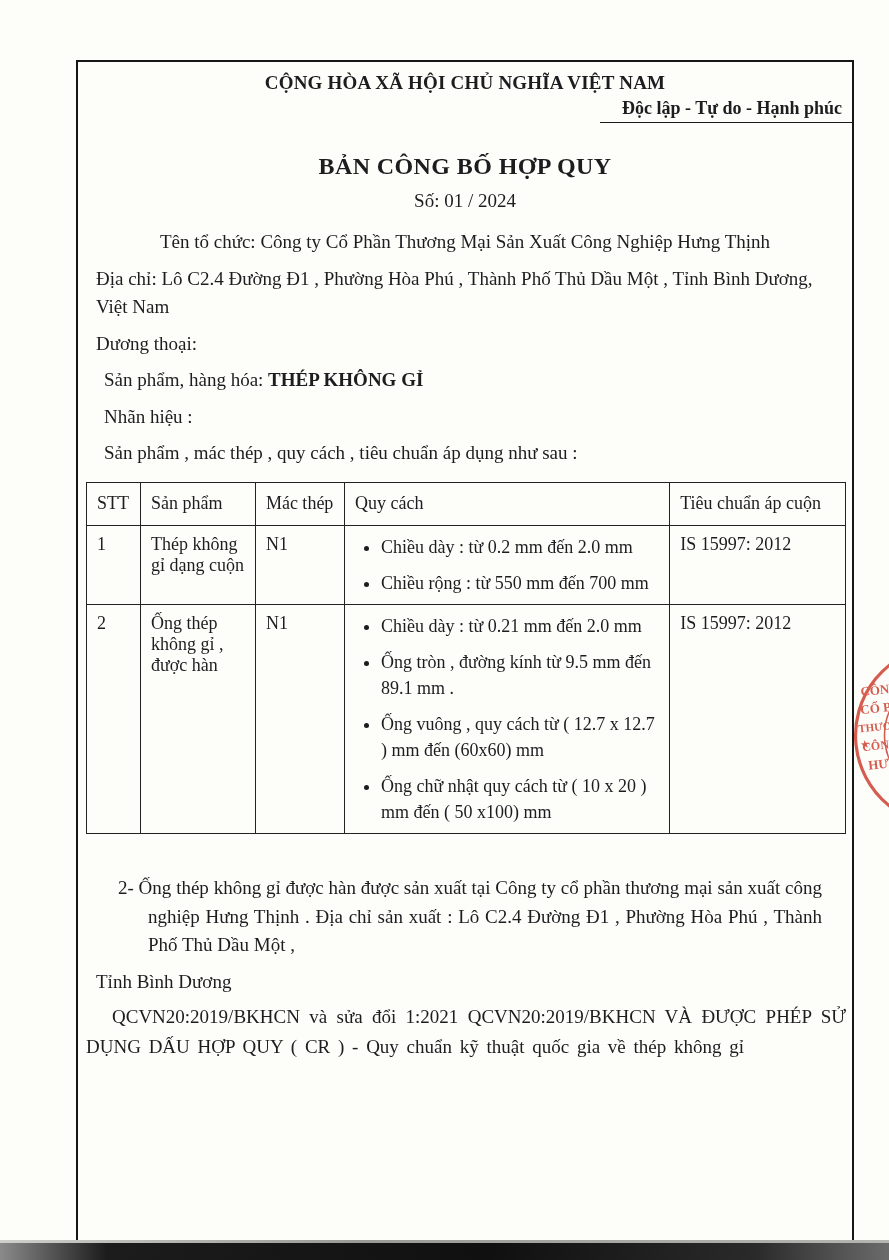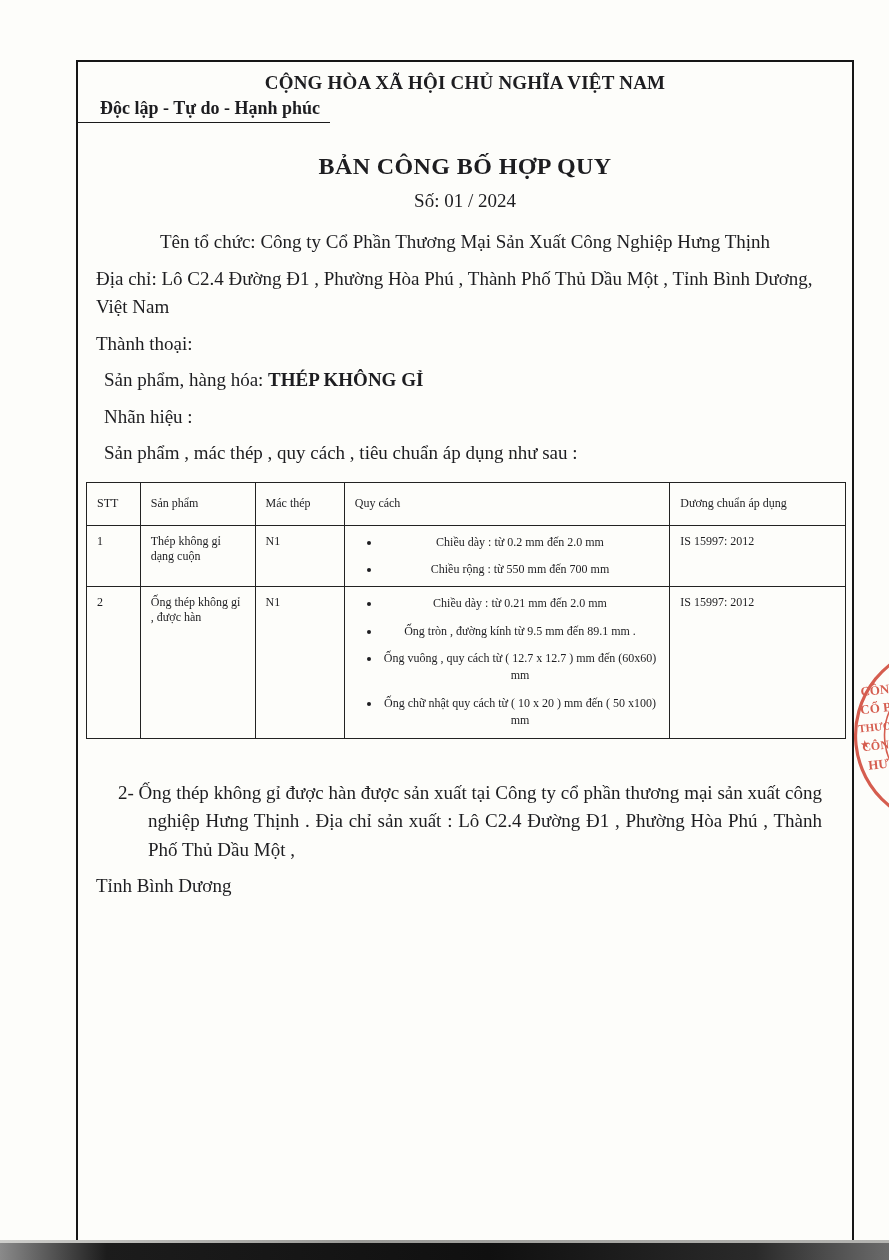--- a/index.html
+++ b/index.html
@@ -14,49 +14,49 @@
   .page{position:absolute;inset:0;overflow:hidden;}
   .frame{
     position:absolute;left:65px;top:60px;width:778px;height:1183px;
     border:2px solid #161616;
     background:transparent;
     box-sizing:border-box;
     margin-left:11px;
   }
   .center{text-align:center;}
   .national{font-size:19px;font-weight:bold;margin-top:10px;letter-spacing:.2px;}
-  .motto-wrap{text-align:left;margin-top:4px;}
+  .motto-wrap{text-align:right;margin-top:4px;}
   .motto{
     display:inline-block;font-size:18px;font-weight:bold;
     padding:0 10px 3px 22px;border-bottom:1.6px solid #1a1a1a;
   }
   .doc-title{font-size:24px;font-weight:bold;margin-top:30px;letter-spacing:.4px;}
   .doc-number{font-size:19px;margin-top:10px;}
   .para{font-size:19px;line-height:1.5;margin:8px 18px 0 18px;}
   .para.first{margin-top:16px;text-align:center;}
   .para.indent{margin-left:26px;}
   .bold{font-weight:bold;}
   table.products{
     border-collapse:collapse;
     margin:14px 0 0 8px;
     width:760px;
-    font-size:12px;
+    font-size:18px;
   }
   table.products th, table.products td{
     border:1.4px solid #222;
     padding:8px 10px;
     vertical-align:top;
     text-align:left;
     font-weight:normal;
   }
   table.products th{height:26px;vertical-align:middle;}
   td.c, th.c{text-align:center;}
   td.just{text-align:justify;}
   ul.specs{margin:0;padding-left:26px;}
-  ul.specs li{margin-bottom:10px;line-height:1.45;text-align:center;}
+  ul.specs li{margin-bottom:10px;line-height:1.45;}
   ul.specs li:last-child{margin-bottom:0;}
   .notes{margin-top:40px;}
   .note{font-size:19px;line-height:1.5;margin:8px 30px 0 40px;text-align:justify;}
   .note-hang{padding-left:30px;text-indent:-30px;}
   .plain-line{font-size:19px;line-height:1.5;margin:8px 18px 0 18px;}
   .regulation{
     font-size:19px;line-height:1.55;margin:6px 6px 0 8px;
     text-align:justify;text-indent:26px;word-spacing:3px;
   }
   .stamp{
@@ -82,21 +82,21 @@
     <div class="national center">CỘNG HÒA XÃ HỘI CHỦ NGHĨA VIỆT NAM</div>
     <div class="motto-wrap">
       <span class="motto">Độc lập - Tự do - Hạnh phúc</span>
     </div>
 
     <div class="doc-title center">BẢN CÔNG BỐ HỢP QUY</div>
     <div class="doc-number center">Số: 01 / 2024</div>
 
     <div class="para first">Tên tổ chức: Công ty Cổ Phần Thương Mại Sản Xuất Công Nghiệp Hưng Thịnh</div>
     <div class="para">Địa chỉ: Lô C2.4 Đường Đ1 , Phường Hòa Phú , Thành Phố Thủ Dầu Một , Tỉnh Bình Dương, Việt Nam</div>
-    <div class="para">Thành thoại:</div>
+    <div class="para">Dương thoại:</div>
 
     <div class="para indent">
       <span>Sản phẩm, hàng hóa: </span><span class="bold">THÉP KHÔNG GỈ</span>
     </div>
     <div class="para indent">Nhãn hiệu :</div>
     <div class="para indent">Sản phẩm , mác thép , quy cách , tiêu chuẩn áp dụng như sau :</div>
 
     <table class="products">
       <colgroup>
         <col style="width:54px">
@@ -104,21 +104,21 @@
           <col style="width:90px">
           <col style="width:330px">
           <col style="width:178px">
       </colgroup>
       <thead>
         <tr>
           <th class="c">STT</th>
           <th>Sản phẩm</th>
           <th>Mác thép</th>
           <th>Quy cách</th>
-          <th>Dương chuẩn áp dụng</th>
+          <th>Tiêu chuẩn áp cuộn</th>
         </tr>
       </thead>
       <tbody>
         <tr>
           <td class="c">1</td>
           <td class="just">Thép không gỉ dạng cuộn</td>
           <td class="c">N1</td>
           <td>
             <ul class="specs">
               <li>Chiều dày : từ 0.2 mm đến 2.0 mm</li>
@@ -140,20 +140,21 @@
             </ul>
           </td>
           <td>IS 15997: 2012</td>
         </tr>
       </tbody>
     </table>
 
     <div class="notes">
       <div class="note note-hang">2-  Ống thép không gỉ được hàn được sản xuất tại Công ty cổ phần thương mại sản xuất công nghiệp Hưng Thịnh . Địa chỉ sản xuất : Lô C2.4 Đường Đ1 , Phường Hòa Phú , Thành Phố Thủ Dầu Một ,</div>
       <div class="plain-line">Tỉnh Bình Dương</div>
+      <div class="regulation">QCVN20:2019/BKHCN và sửa đổi 1:2021 QCVN20:2019/BKHCN VÀ ĐƯỢC PHÉP SỬ DỤNG DẤU HỢP QUY ( CR ) -  Quy chuẩn kỹ thuật quốc gia về thép không gỉ</div>
     </div>
 
   </div>
 
   <svg class="stamp" viewBox="0 0 210 200" width="210" height="200">
     <g fill="none" stroke="#cd3a2a">
       <circle cx="110" cy="96" r="90" stroke-width="3.2"></circle>
       <circle cx="110" cy="96" r="61" stroke-width="1.6"></circle>
     </g>
     <defs>

